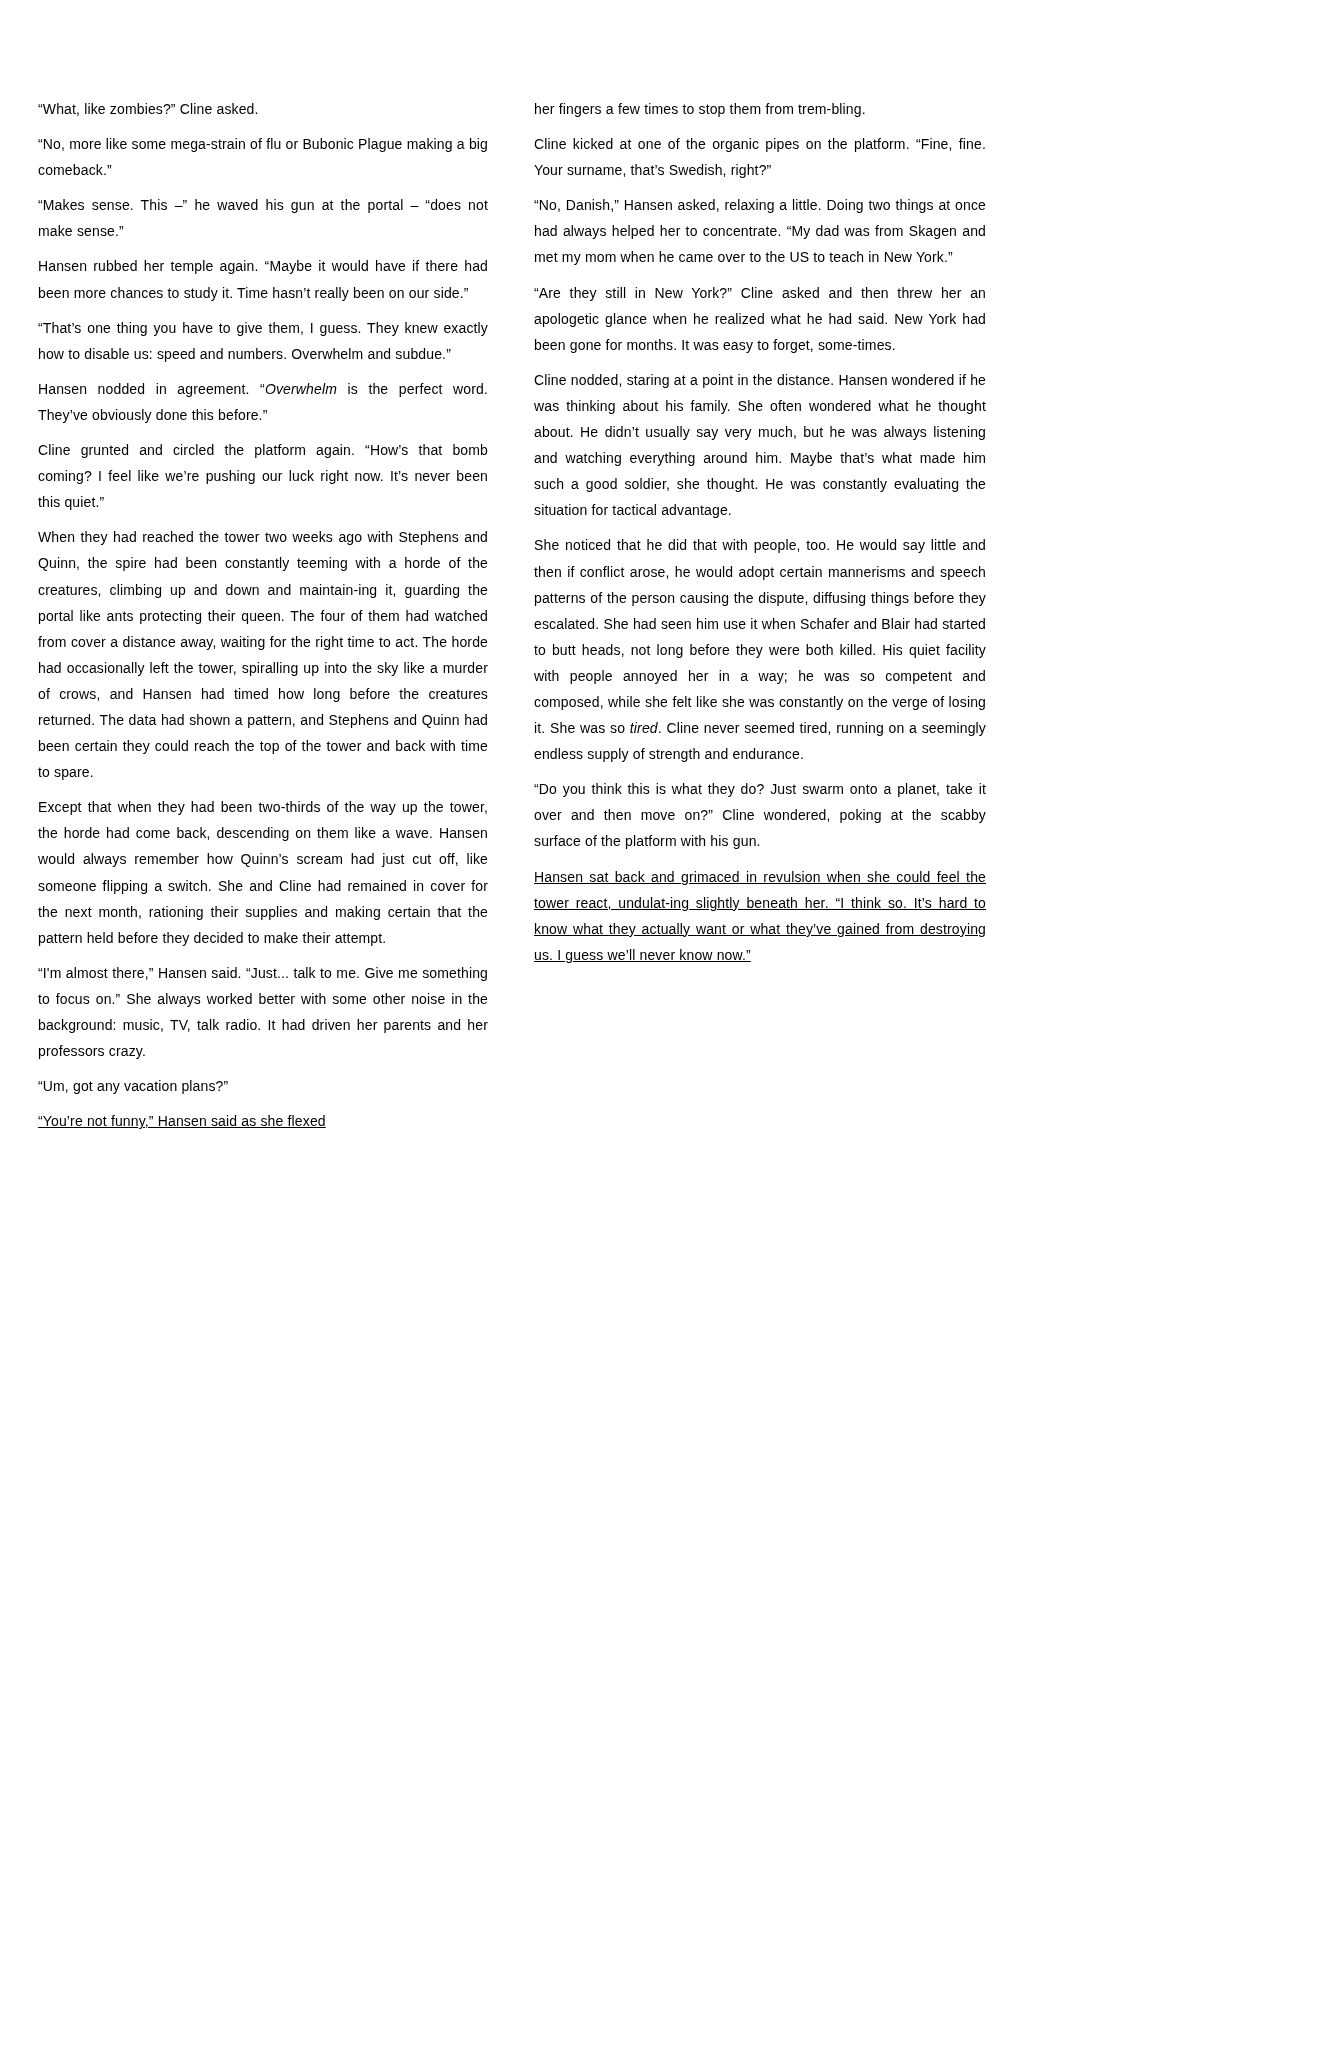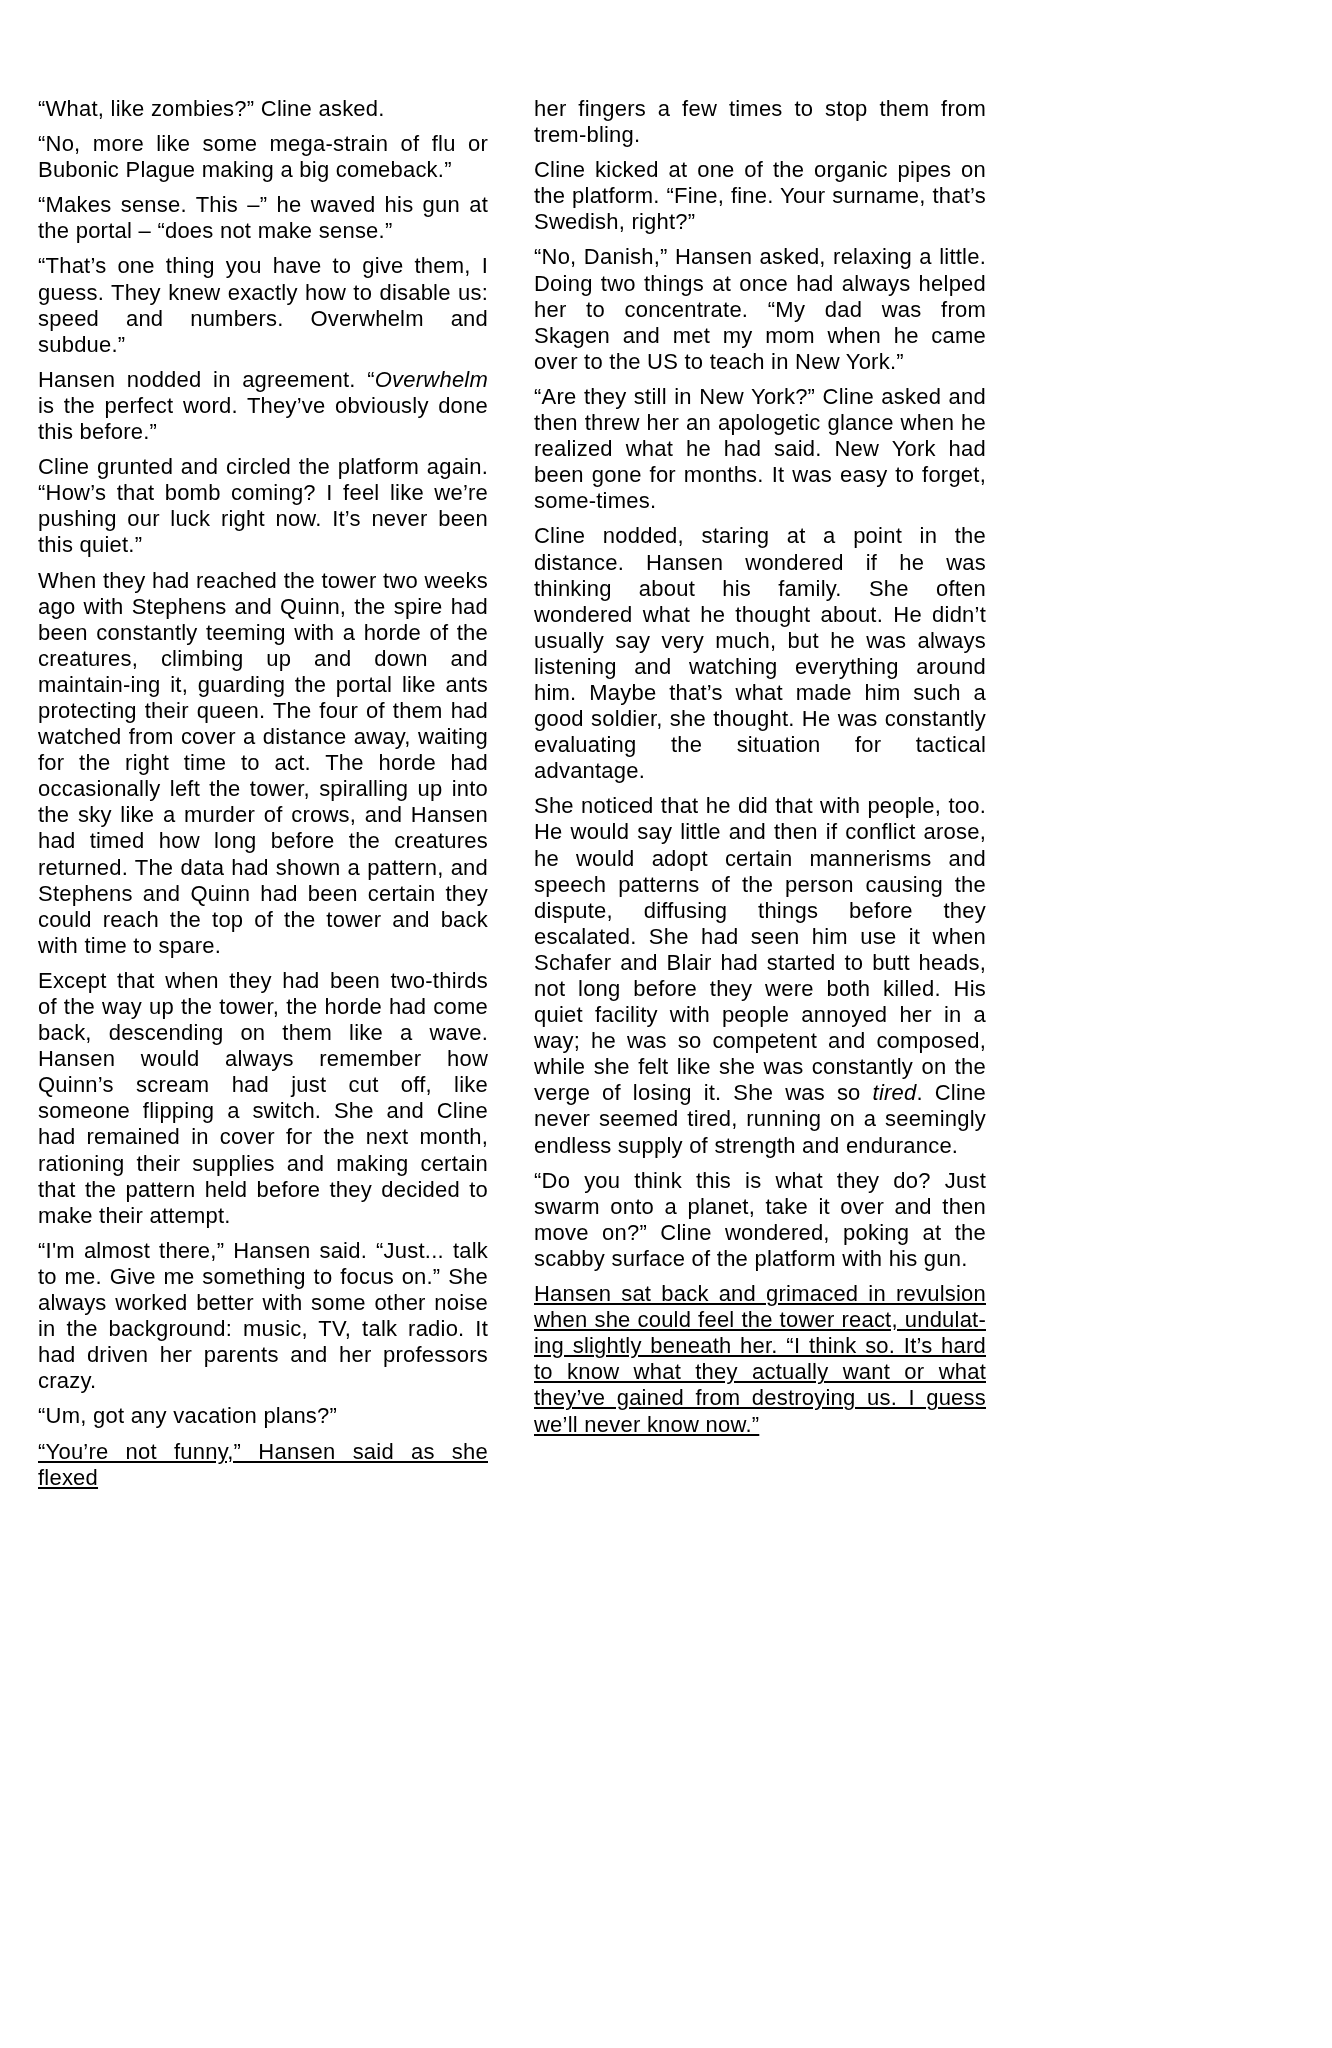--- a/index.html
+++ b/index.html
@@ -38,21 +38,21 @@
     width: 450px;
     flex: 0 0 450px;
   }
   .column.right {
     width: 452px;
     flex: 0 0 452px;
   }
 
   p.para {
     margin: 0 0 9px 0;
-    font-size: 22px;
+    font-size: 14px;
     line-height: 26.1px;
     text-align: justify;
     text-justify: inter-word;
     hyphens: manual;
     -webkit-hyphens: manual;
     letter-spacing: 0.01em;
     word-spacing: 0.005em;
     font-weight: 400;
   }
   p.para:last-child {
@@ -66,20 +66,21 @@
 </head>
 <body>
 
 <div id="page">
   <div id="columns">
 
     <div class="column left">
       <p class="para">“What, like zombies?” Cline asked.</p>
       <p class="para">“No, more like some mega-strain of flu or Bubonic Plague making a big comeback.”</p>
       <p class="para">“Makes sense. This –” he waved his gun at the portal – “does not make sense.”</p>
+      <p class="para">Hansen rubbed her temple again. “Maybe it would have if there had been more chances to study it. Time hasn’t really been on our side.”</p>
       <p class="para">“That’s one thing you have to give them, I guess. They knew exactly how to disable us: speed and numbers. Overwhelm and subdue.”</p>
       <p class="para">Hansen nodded in agreement. “<em>Overwhelm</em> is the perfect word. They’ve obviously done this before.”</p>
       <p class="para">Cline grunted and circled the platform again. “How’s that bomb coming? I feel like we’re pushing our luck right now. It’s never been this quiet.”</p>
       <p class="para">When they had reached the tower two weeks ago with Stephens and Quinn, the spire had been constantly teeming with a horde of the creatures, climbing up and down and maintain-ing it, guarding the portal like ants protecting their queen. The four of them had watched from cover a distance away, waiting for the right time to act. The horde had occasionally left the tower, spiralling up into the sky like a murder of crows, and Hansen had timed how long before the creatures returned. The data had shown a pattern, and Stephens and Quinn had been certain they could reach the top of the tower and back with time to spare.</p>
       <p class="para">Except that when they had been two-thirds of the way up the tower, the horde had come back, descending on them like a wave. Hansen would always remember how Quinn’s scream had just cut off, like someone flipping a switch. She and Cline had remained in cover for the next month, rationing their supplies and making certain that the pattern held before they decided to make their attempt.</p>
       <p class="para">“I'm almost there,” Hansen said. “Just... talk to me. Give me something to focus on.” She always worked better with some other noise in the background: music, TV, talk radio. It had driven her parents and her professors crazy.</p>
       <p class="para">“Um, got any vacation plans?”</p>
       <p class="para">“You’re not funny,” Hansen said as she flexed</p>
     </div>
 

